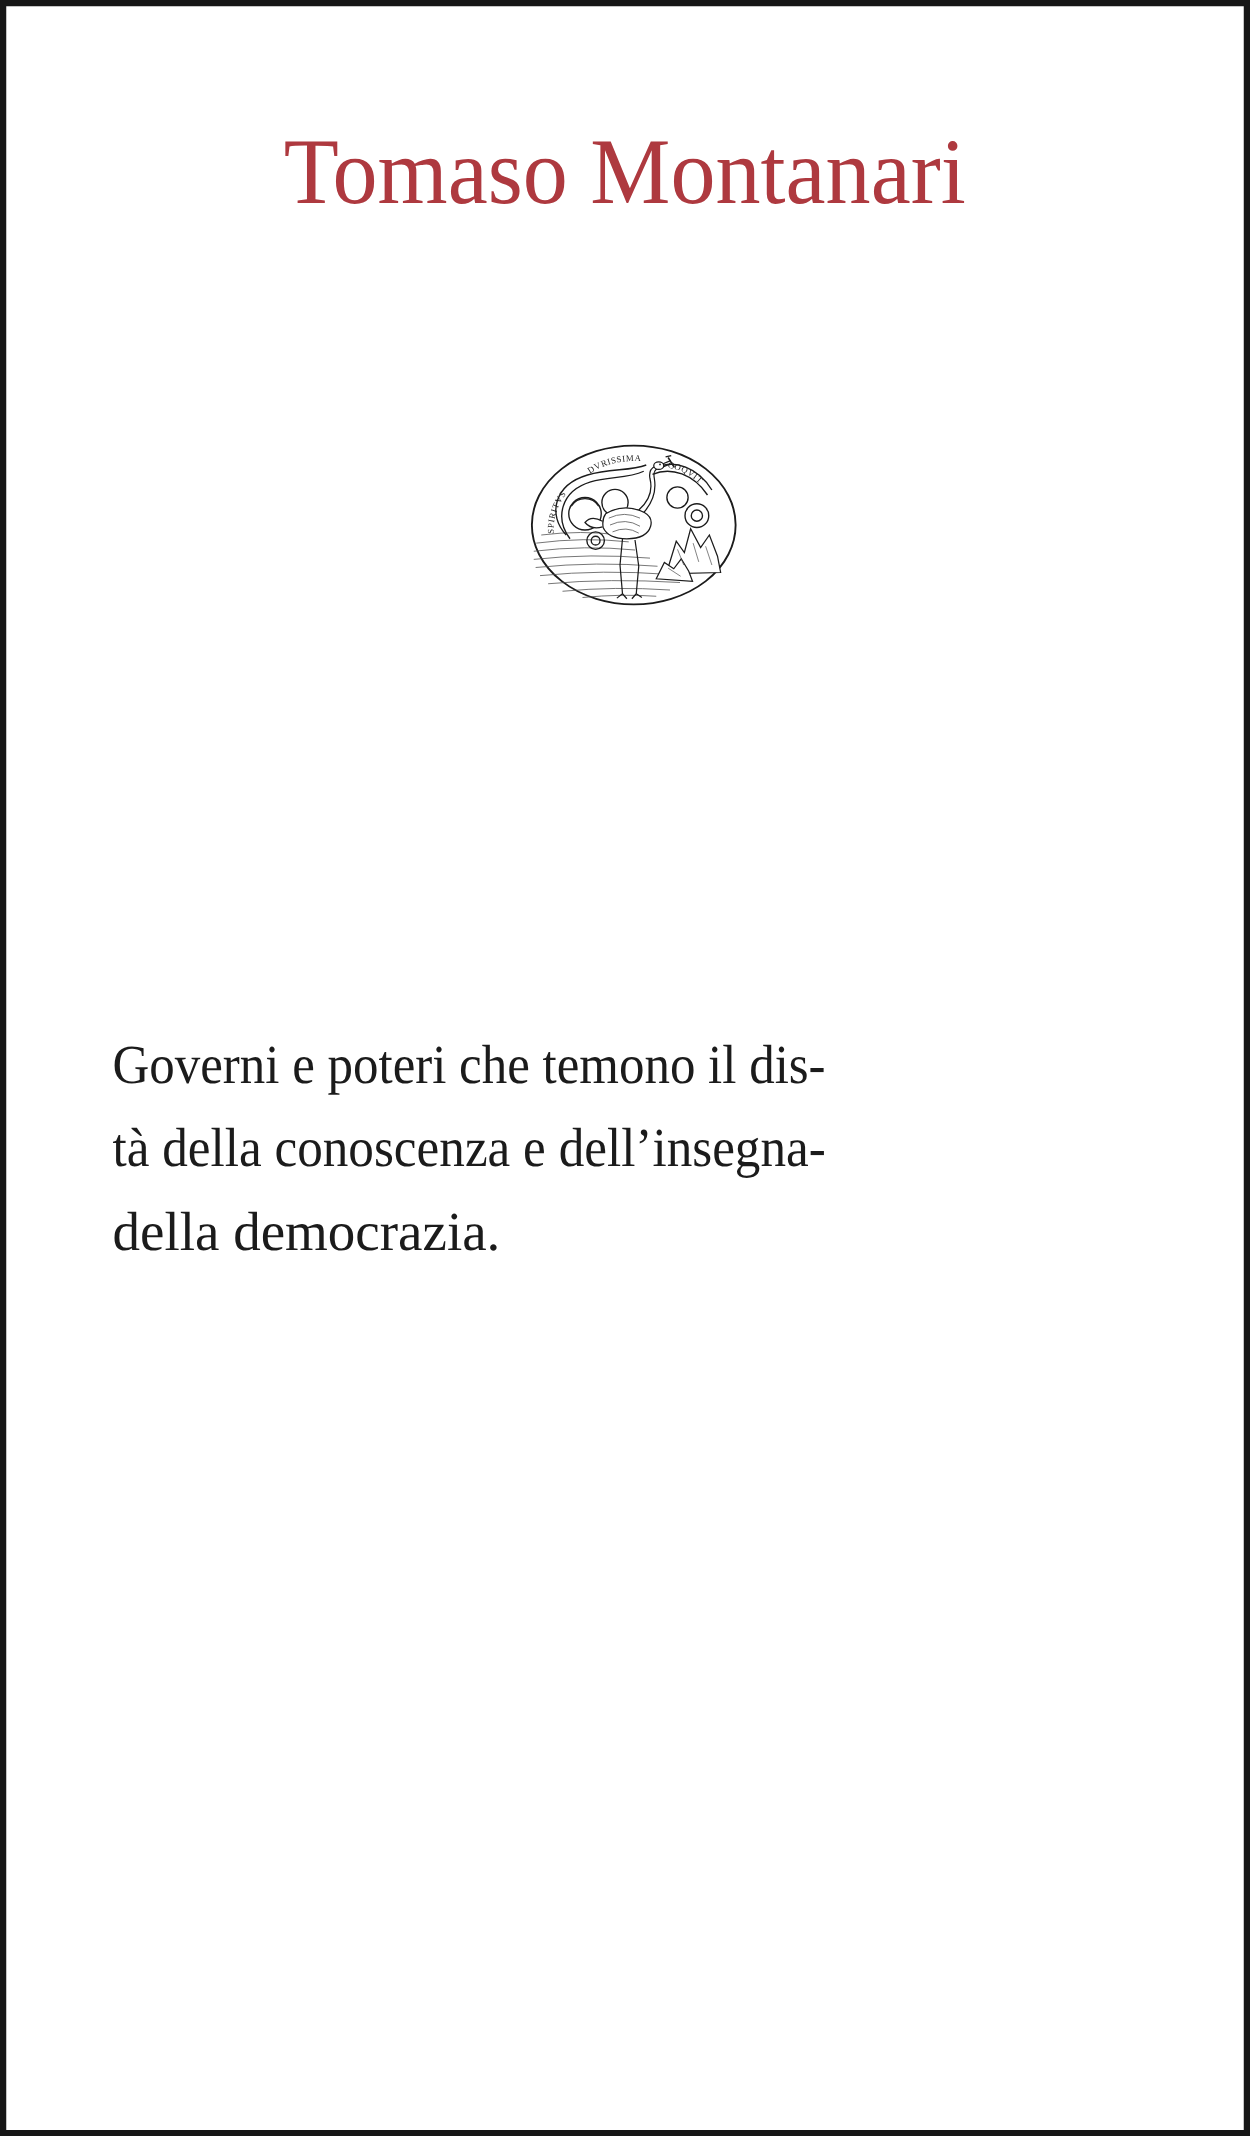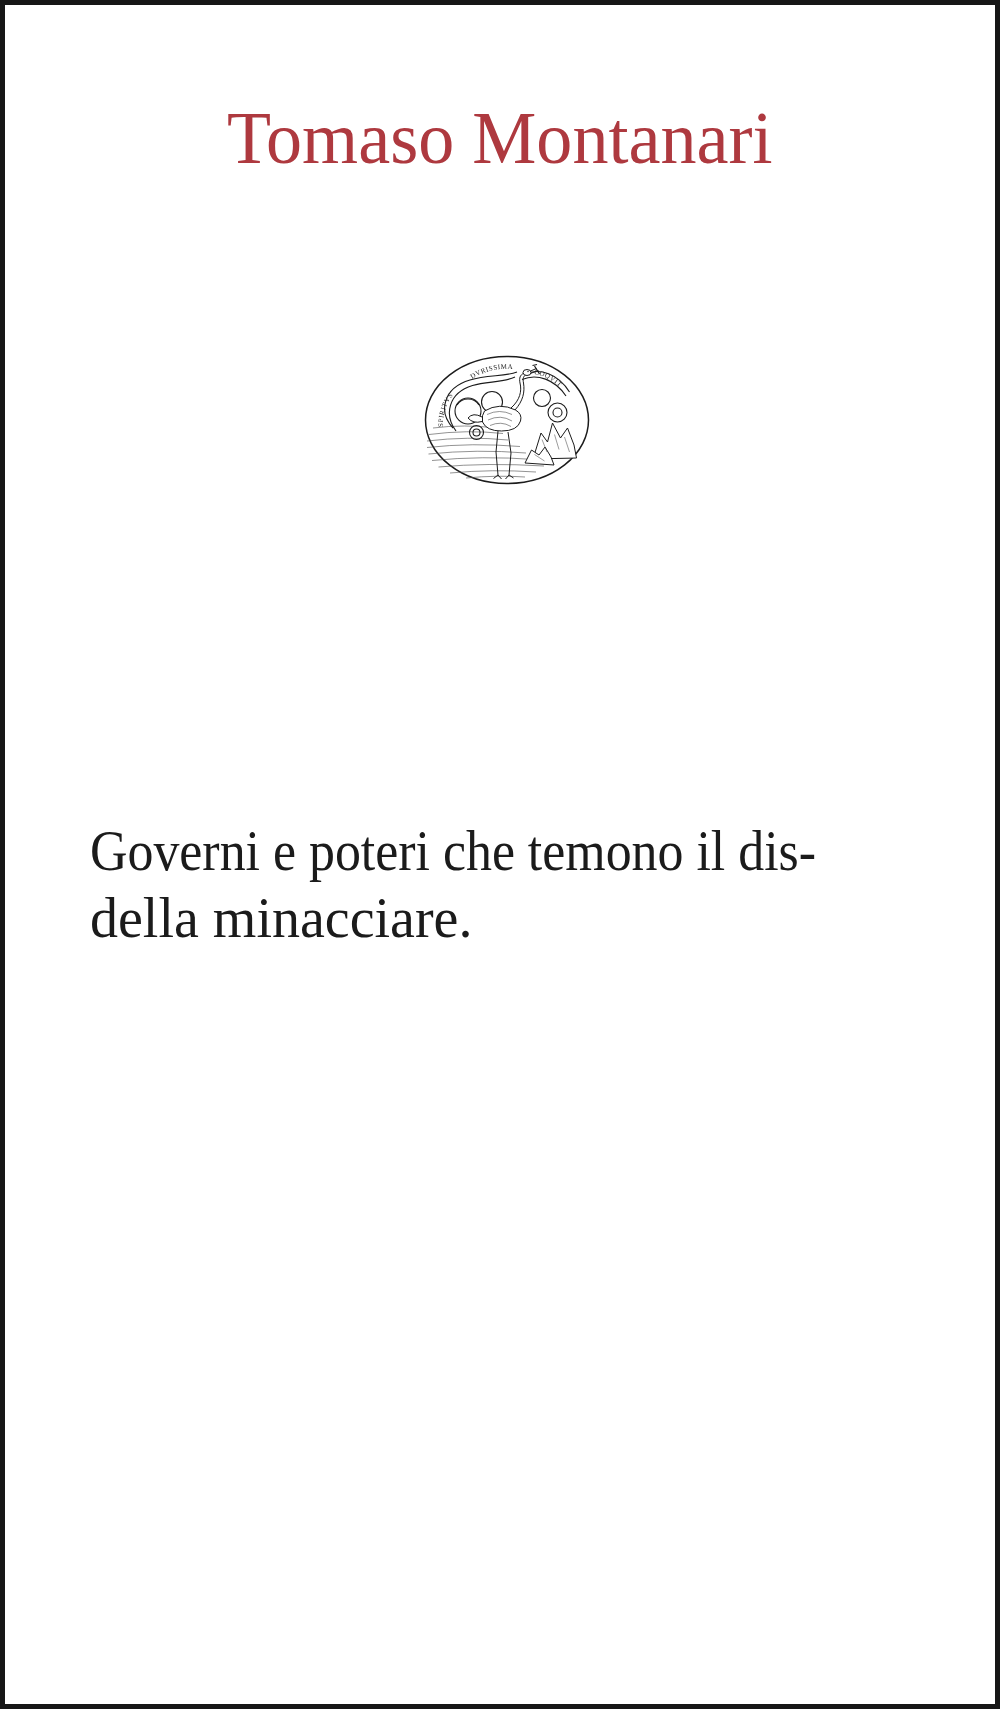--- a/index.html
+++ b/index.html
@@ -16,21 +16,21 @@
   .center-wrap{
     position:absolute;left:50%;transform:translateX(-50%);
     text-align:left;line-height:1;
   }
   .fit{display:inline-block;white-space:nowrap;transform-origin:0 50%;}
   .author{top:95px;width:546px;height:80px;font-size:75px;color:var(--red,#ae393f);}
   .title{top:176px;width:579px;height:110px;font-size:103px;color:var(--ink,#1b1b1b);}
   .logo{position:absolute;left:417px;top:347px;width:170px;height:136px;}
   .blurb{
     position:absolute;left:85px;top:813px;width:830px;
-    font-size:56px;line-height:67px;
+    font-size:44px;line-height:67px;
   }
   .line{width:830px;height:67px;overflow:visible;}
   svg text{font-family:"Liberation Serif","DejaVu Serif",serif;}
 </style>
 </head>
 <body>
 
 <div class="cover">
 
   <div class="center-wrap author">
@@ -113,16 +113,17 @@
 
     <g stroke="#1c1c1c" stroke-width="2.4">
       <path d="M225,28 L235,44"></path>
       <path d="M221,27 L230,25"></path>
     </g>
     <circle cx="212" cy="39" r="1.4" fill="#1c1c1c"></circle>
   </svg>
 
   <div class="blurb">
     <div class="line"><span class="fit" style="transform: scaleX(0.926339);">Governi e poteri che temono il dis-</span></div>
-    <div class="line"><span class="fit">della minacciare.</span></div>
+    <div class="line"><span class="fit" style="transform: scaleX(0.930493);">tà della conoscenza e dell’insegna-</span></div>
+    <div class="line"><span class="fit">della democrazia.</span></div>
   </div>
 
 </div>
 
 </body></html>

